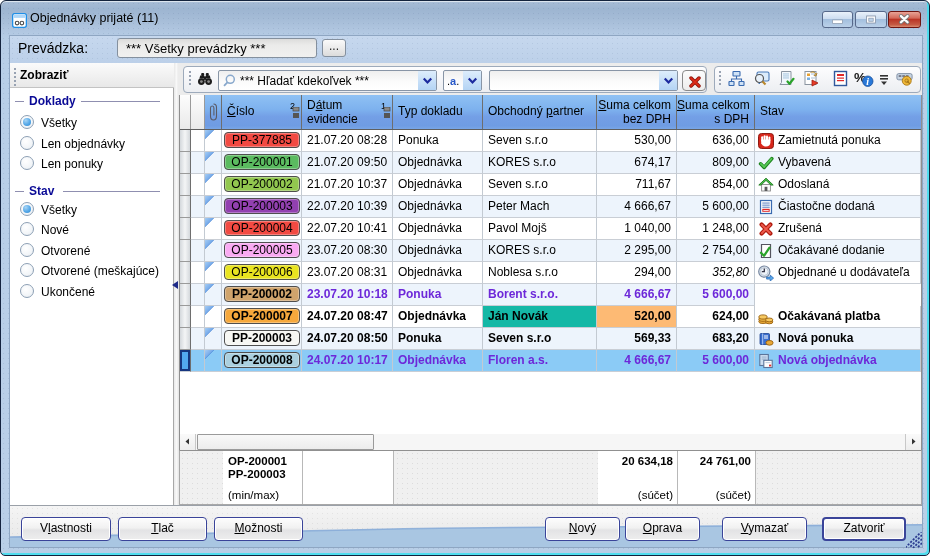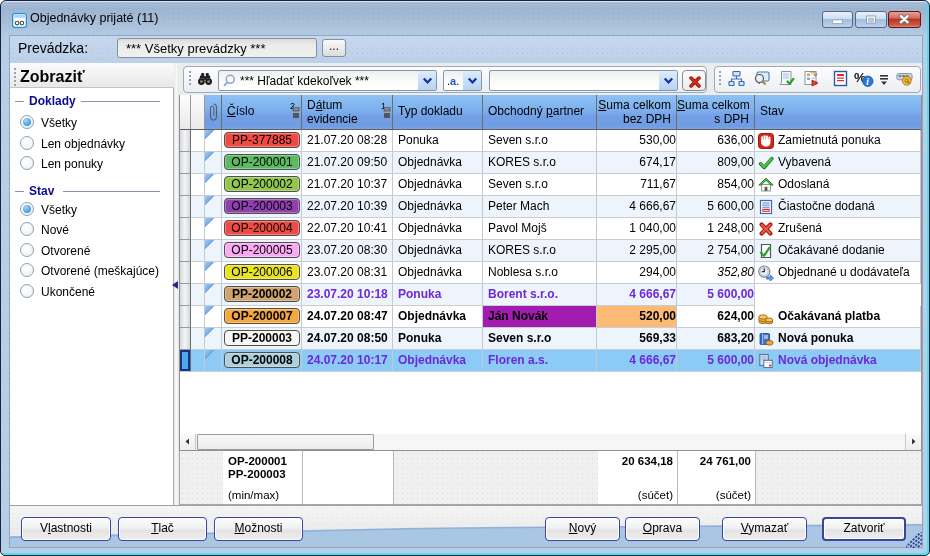--- a/index.html
+++ b/index.html
@@ -18,42 +18,42 @@
 #btncls  { left:887px; width:33px; background:linear-gradient(180deg,#e8a296 0,#d4695a 40%,#ba3526 50%,#c55a43 85%,#d98d72 100%); border-color:#6e1410; }
 .capglyph { position:absolute; left:0; top:0; width:100%; height:100%; }
 #content { position:absolute; left:8px; top:34px; width:914px; height:513px; border:1px solid #8ea6c2; background:#dde8f4; }
 #prevbar { position:absolute; left:9px; top:35px; width:912px; height:27px; background:radial-gradient(circle, rgba(95,120,155,.15) 0.5px, transparent 1px), linear-gradient(180deg,#c6d8ee,#bcd0e9); background-size:5px 5px,100% 100%; }
 #prevlabel { position:absolute; left:17px; top:39px; font-size:14px; }
 #previnput { position:absolute; left:116px; top:37px; width:200px; height:20px; background:linear-gradient(180deg,#dcdcdb,#ebebea 35%,#f1f1f0); border:1px solid #84909e; border-radius:3px; font-size:13px; line-height:19px; padding-left:8px; }
 #prevbtn { position:absolute; left:321px; top:38px; width:24px; height:18px; background:linear-gradient(180deg,#fafafa,#dcdcdc); border:1px solid #84909e; border-radius:3px; text-align:center; line-height:13px; color:#222; }
 #lpanel { position:absolute; left:9px; top:62px; width:164px; height:442px; background:#fff; border-right:1px solid #a8a8a8; }
 #splitter { position:absolute; left:173px; top:62px; width:5px; height:442px; background:linear-gradient(90deg,#e8e8e8,#f8f8f8 50%,#e4e4e4); }
 #lphead { position:absolute; left:9px; top:62px; width:164px; height:25px; background:linear-gradient(180deg,#fbfbfb,#e8e8e8); border-bottom:1px solid #c3c3c3; }
-#lphead b { position:absolute; left:10px; top:5px; font-size:16px; }
+#lphead b { position:absolute; left:10px; top:5px; font-size:12px; }
 .gdash { position:absolute; width:9px; height:1px; background:#8f8fb0; }
 .gline { position:absolute; height:1px; background:#8f8fb0; }
 .glbl { position:absolute; font-weight:bold; color:#0a0a96; font-size:12px; }
 .radio { position:absolute; left:19px; width:14px; height:14px; border:1px solid #8da0b5; border-radius:50%; background:radial-gradient(circle at 40% 35%, #fff 0%, #f2f5f8 60%, #e2e8ee 100%); }
 .radio.sel::after { content:""; position:absolute; left:2px; top:2px; width:8px; height:8px; border-radius:50%; background:radial-gradient(circle at 35% 30%, #a8d5f5 0, #55a8e8 55%, #3388cc 100%); }
 .rlabel { position:absolute; left:40px; font-size:12px; }
 #collapse { position:absolute; left:171px; top:280px; width:0; height:0; border-top:4px solid transparent; border-bottom:4px solid transparent; border-right:6px solid #1e2a88; z-index:5; }
 #toolstrip { position:absolute; left:177px; top:62px; width:744px; height:32px; background:#ececec; }
 .tgroup { position:absolute; top:65px; height:27px; background:linear-gradient(180deg,#fdfdfe,#eceef2); border:1px solid #9daabb; border-radius:4px; }
 .combo { position:absolute; top:69px; height:21px; background:linear-gradient(180deg,#efefef,#fbfbfb 55%,#fff); border:1px solid #8895a6; border-radius:2px; }
 .vbtn { position:absolute; right:0; top:0; height:19px; width:18px; background:linear-gradient(180deg,#ddedfc 0,#c8e0f8 50%,#b4d4f4 100%); }
 .vbtn svg { position:absolute; left:3.5px; top:6px; width:11px; height:8px; }
 .hdots { position:absolute; width:2px; }
 .hdots i { display:block; width:2px; height:2px; background:#98a2b2; margin-bottom:2px; }
 #tablewrap { position:absolute; left:178px; top:94px; width:743px; height:410px; border-left:1px solid #8f8f8f; border-right:1px solid #8f8f8f; background:#fff; }
 .hcell { position:absolute; top:0; height:35px; border-right:1px solid #6e6e6e; background:linear-gradient(180deg,#8fc1f4 0,#7db1ee 42%,#739fe6 62%,#6f9ce3 88%,#7ba9e8 100%); font-size:12px; }
 .hgrey { background:linear-gradient(180deg,#fdfdfd,#e9e9e9); border-right:1px solid #9a9a9a; }
 .htxt { position:absolute; left:5px; }
 .row { position:absolute; left:0; width:741px; height:22px; }
 .cell { position:absolute; top:0; height:22px; border-right:1px solid #c3cad2; border-bottom:1px solid #c9ced5; overflow:hidden; white-space:nowrap; line-height:20px; font-size:12px; }
-.num { text-align:right; }
+.num { text-align:right; padding-right:5px; }
 .mag { color:#6d28d9; font-weight:bold; }
 .bld { font-weight:bold; }
 .badge { position:absolute; left:2px; top:2px; width:76px; height:16px; border:1px solid #4f4f4f; border-radius:4px; text-align:center; line-height:14.5px; font-size:12px; box-shadow:inset 0 0 0 1px rgba(255,255,255,.3); }
 .tri { position:absolute; left:0; top:0; width:9px; height:9px; background:linear-gradient(135deg,#a6cdf4 0%,#79acea 44%,#4a88d8 49%,transparent 52%); }
 .sic { position:absolute; left:3px; top:3px; width:16px; height:16px; }
 .stxt { position:absolute; left:23px; top:0; line-height:21px; }
 #hscroll { position:absolute; left:178px; top:433px; width:743px; height:16px; background:#f6f6f6; border-left:1px solid #8f8f8f; border-right:1px solid #8f8f8f; }
 .sbtn { position:absolute; top:0; width:16px; height:16px; background:linear-gradient(180deg,#fafafa,#ededed); }
 .sbtn svg { position:absolute; left:4px; top:4px; width:7px; height:7px; }
 #sthumb { position:absolute; left:17px; top:0; width:177px; height:16px; background:linear-gradient(180deg,#f8f8f8,#ececec); border:1px solid #9a9a9a; border-radius:1px; }
@@ -476,21 +476,21 @@
         <div class="cell" style="left:0;width:11px;background:linear-gradient(90deg,#d4d8dc,#f4f5f6 50%,#d4d8dc);border-right:1px solid #6e6e6e;border-bottom:1px solid #9a9a9a;"></div>
         <div class="cell" style="left:11px;width:14px;background:#ffffff;"></div>
         <div class="cell" style="left:25px;width:17px;background:#ffffff;">
           <div class="tri"></div>
         </div>
         <div class="cell" style="left:42px;width:80px;background:#ffffff;">
           <div class="badge" style="background:#f6a83c;font-weight:bold;">OP-200007</div>
         </div>
         <div class="cell bld" style="left:122px;width:91px;background:#ffffff;padding-left:5px;">24.07.20 08:47</div>
         <div class="cell bld" style="left:213px;width:90px;background:#ffffff;padding-left:5px;">Objednávka</div>
-        <div class="cell bld" style="left:303px;width:114px;background:#a21caf;padding-left:5px;">Ján Novák</div>
+        <div class="cell bld" style="left:303px;width:114px;background:#14b8a6;padding-left:5px;">Ján Novák</div>
         <div class="cell num bld" style="left:417px;width:80px;background:#fdba74;">520,00</div>
         <div class="cell num bld" style="left:497px;width:78px;background:#ffffff;">624,00</div>
         <div class="cell bld" style="left:575px;width:166px;background:#ffffff;">
           <svg class="sic" viewBox="0 0 16 16">
             <g stroke="#9a6210" stroke-width="0.9">
               <ellipse cx="5" cy="12.4" rx="4.2" ry="2.1" fill="#e8a838"></ellipse>
               <ellipse cx="5" cy="10.2" rx="4.2" ry="2.1" fill="#f0b848"></ellipse>
               <ellipse cx="5" cy="8" rx="4.2" ry="2.1" fill="#f6c860"></ellipse>
               <ellipse cx="11.2" cy="12.9" rx="3.7" ry="1.9" fill="#e8a838"></ellipse>
               <ellipse cx="11.2" cy="10.9" rx="3.7" ry="1.9" fill="#f6c860"></ellipse>

